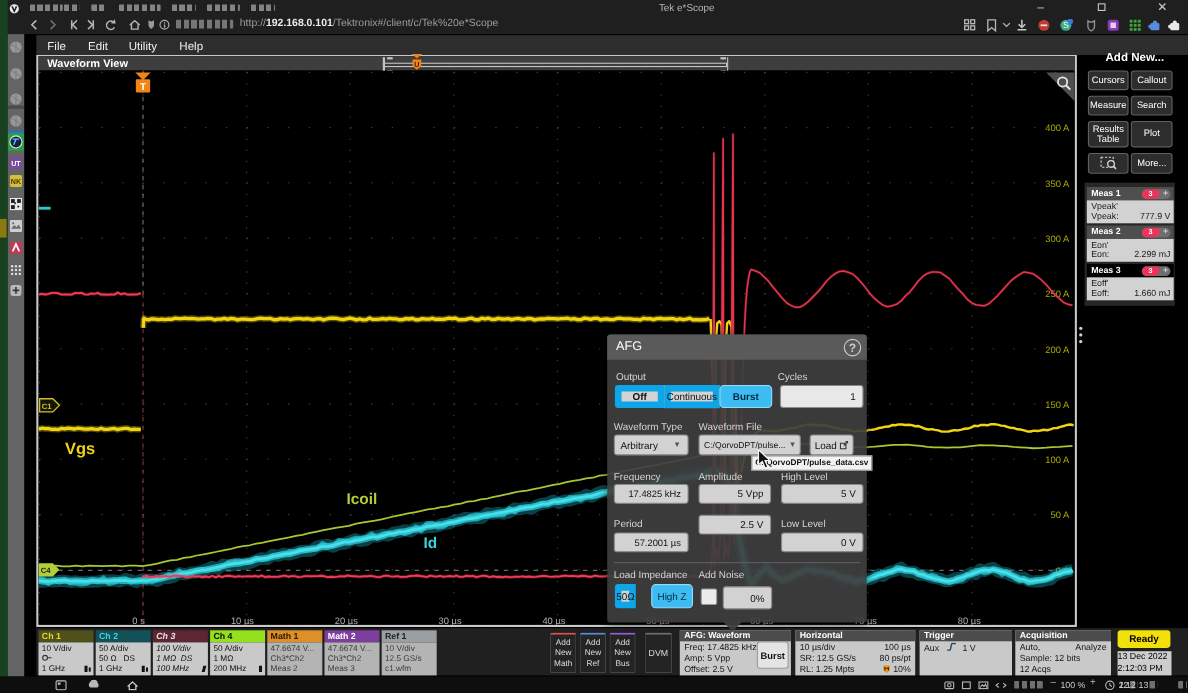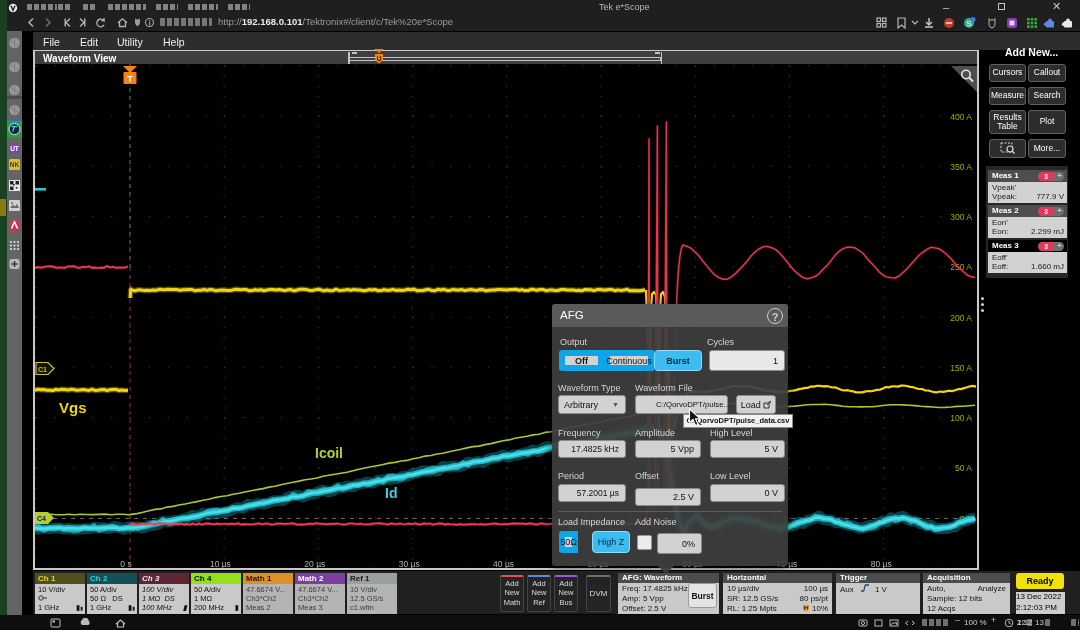--- a/index.html
+++ b/index.html
@@ -285,34 +285,34 @@
    color:#cccccc;font-size:11px;text-align:center;line-height:16px;font-weight:bold;">?</div>
  <div class="lbl" style="left:8px;top:33px;">Output</div>
  <div class="seg" style="left:7px;top:46px;width:45px;height:21px;border-radius:3px 0 0 3px;font-weight:bold;">Off</div>
  <div class="seg" style="left:52px;top:46px;width:50px;height:21px;">Continuous</div>
  <div class="seg on" style="left:102px;top:46px;width:48px;height:21px;border-radius:4px;font-weight:bold;">Burst</div>
  <div class="lbl" style="left:155px;top:33px;">Cycles</div>
  <div class="inp" style="left:157px;top:46px;width:76px;height:21px;background:#e8e8e8;">1</div>
  <div class="lbl" style="left:6px;top:79px;">Waveform Type</div>
  <div class="inp" style="left:6px;top:91px;width:68px;height:19px;justify-content:flex-end;padding-left:5px;">Arbitrary<span style="margin-left:14px;font-size:7px;color:#555;">▼</span></div>
  <div class="lbl" style="left:83px;top:79px;">Waveform File</div>
- <div class="inp" style="left:83px;top:91px;width:93px;height:19px;justify-content:flex-start;padding-left:20px;font-size:7.8px;">C:/QorvoDPT/pulse...<span style="margin-left:3px;font-size:7px;color:#555;">▼</span></div>
+ <div class="inp" style="left:83px;top:91px;width:93px;height:19px;justify-content:flex-start;padding-left:4px;font-size:7.8px;">C:/QorvoDPT/pulse...<span style="margin-left:3px;font-size:7px;color:#555;">▼</span></div>
  <div class="inp" style="left:184px;top:91px;width:40px;height:19px;justify-content:center;padding:0;font-size:9px;">Load&nbsp;<svg width="8" height="8" viewBox="0 0 8 8">
           <path d="M1 2 H6 V7 H1 Z M4 4 L8 0 M5.5 0 H8 V2.5" stroke="#333" fill="none" stroke-width="1"></path>
         </svg></div>
  <div class="lbl" style="left:6px;top:124px;">Frequency</div>
  <div class="inp" style="left:6px;top:136px;width:68px;height:18px;font-size:8.5px;">17.4825 kHz</div>
  <div class="lbl" style="left:83px;top:124px;">Amplitude</div>
  <div class="inp" style="left:83px;top:136px;width:66px;height:18px;">5 Vpp</div>
  <div class="lbl" style="left:158px;top:124px;">High Level</div>
  <div class="inp" style="left:158px;top:136px;width:75px;height:18px;">5 V</div>
  <div class="lbl" style="left:6px;top:167px;">Period</div>
  <div class="inp" style="left:6px;top:180px;width:68px;height:18px;font-size:8.5px;">57.2001 µs</div>
  <div class="lbl" style="left:83px;top:167px;">Offset</div>
- <div class="inp" style="left:83px;top:184px;width:66px;height:18px;">2.5 V</div>
+ <div class="inp" style="left:83px;top:164px;width:66px;height:18px;">2.5 V</div>
  <div class="lbl" style="left:158px;top:167px;">Low Level</div>
  <div class="inp" style="left:158px;top:180px;width:75px;height:18px;">0 V</div>
  <div class="abs" style="left:6px;top:207px;width:224px;height:1px;background:#5f5f5f;"></div>
  <div class="lbl" style="left:6px;top:213px;">Load Impedance</div>
  <div class="seg" style="left:7px;top:227px;width:19px;height:22px;border-radius:3px 0 0 3px;">50Ω</div>
  <div class="seg on" style="left:40px;top:227px;width:38px;height:22px;border-radius:4px;">High Z</div>
  <div class="lbl" style="left:83px;top:213px;">Add Noise</div>
  <div class="abs" style="left:85px;top:231px;width:15px;height:15px;background:#ececec;border:1px solid #999;border-radius:2px;"></div>
  <div class="inp" style="left:105px;top:229px;width:45px;height:21px;">0%</div>
 </div>

